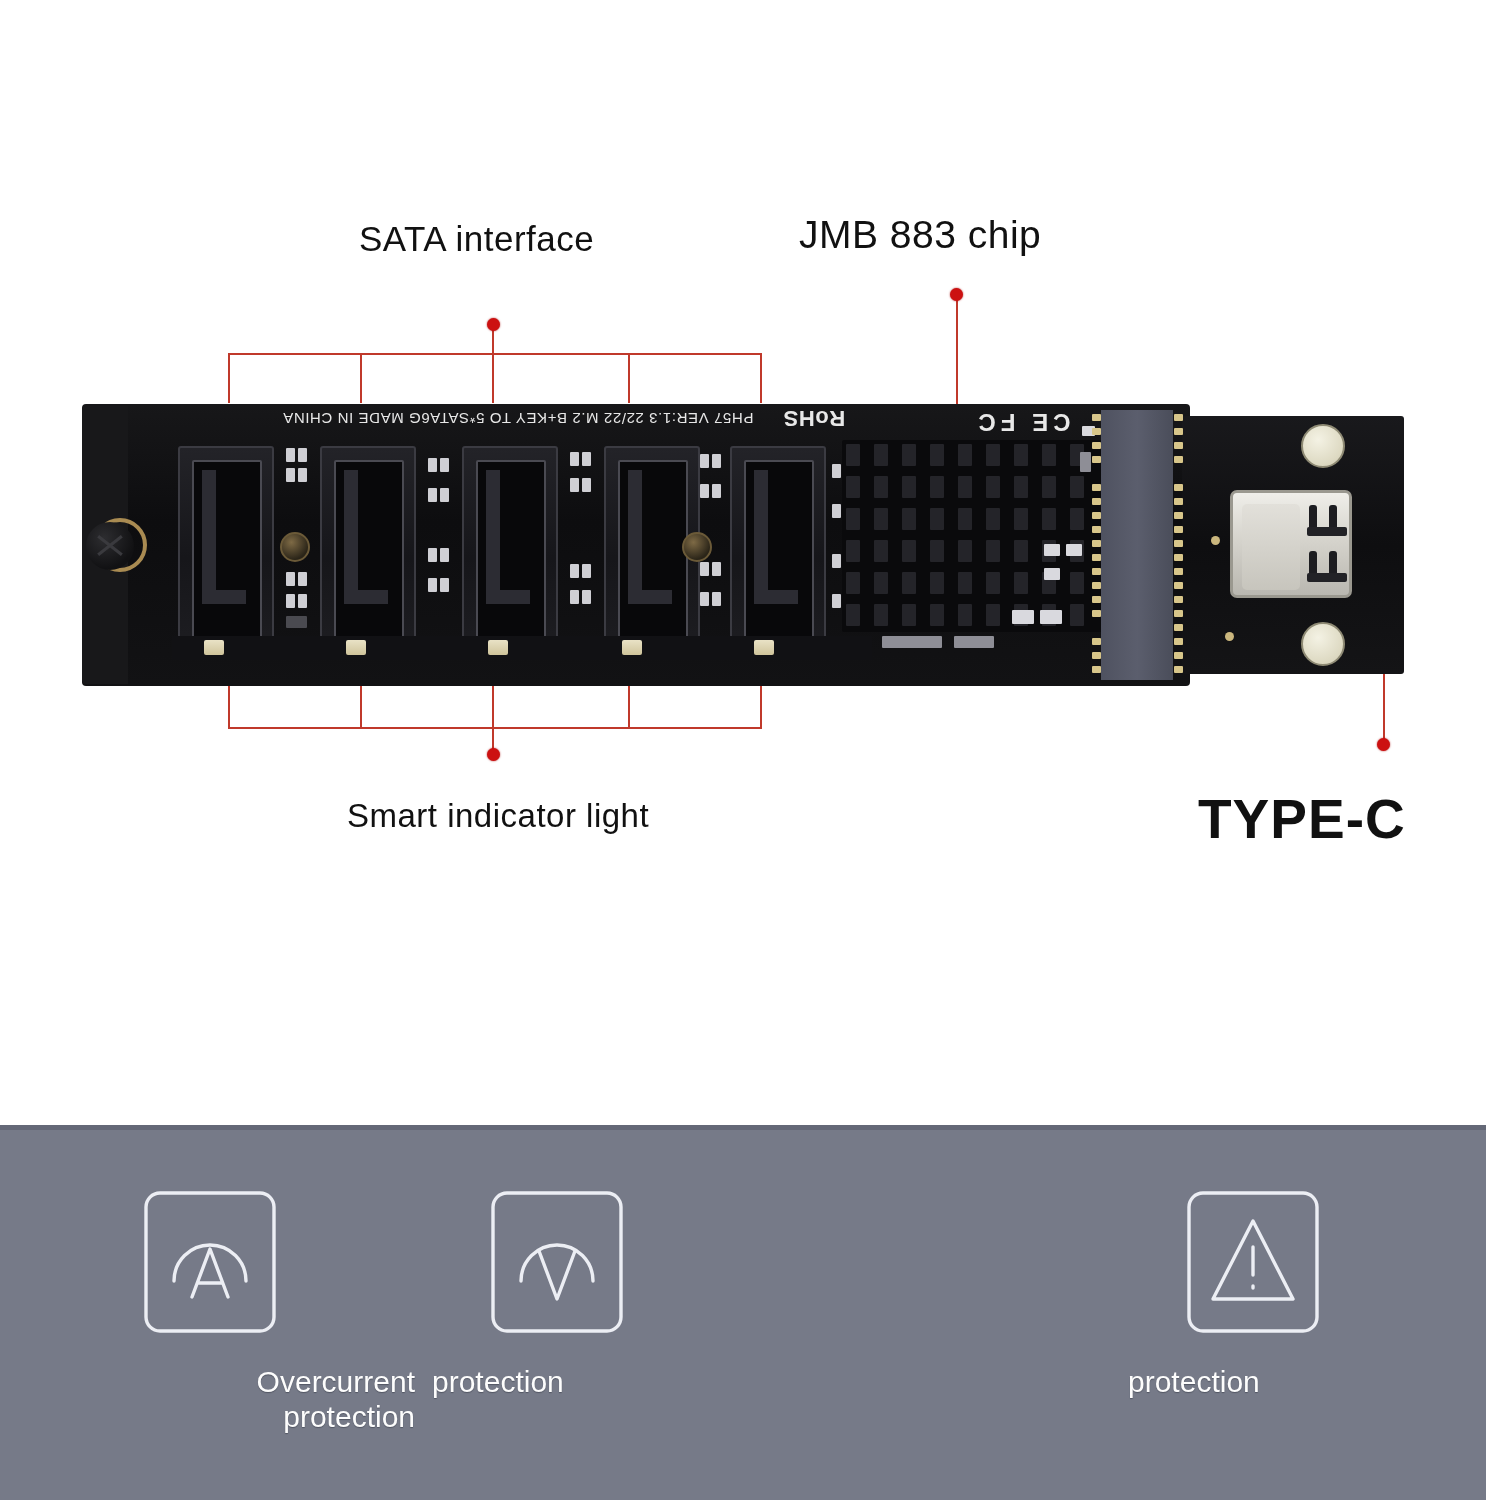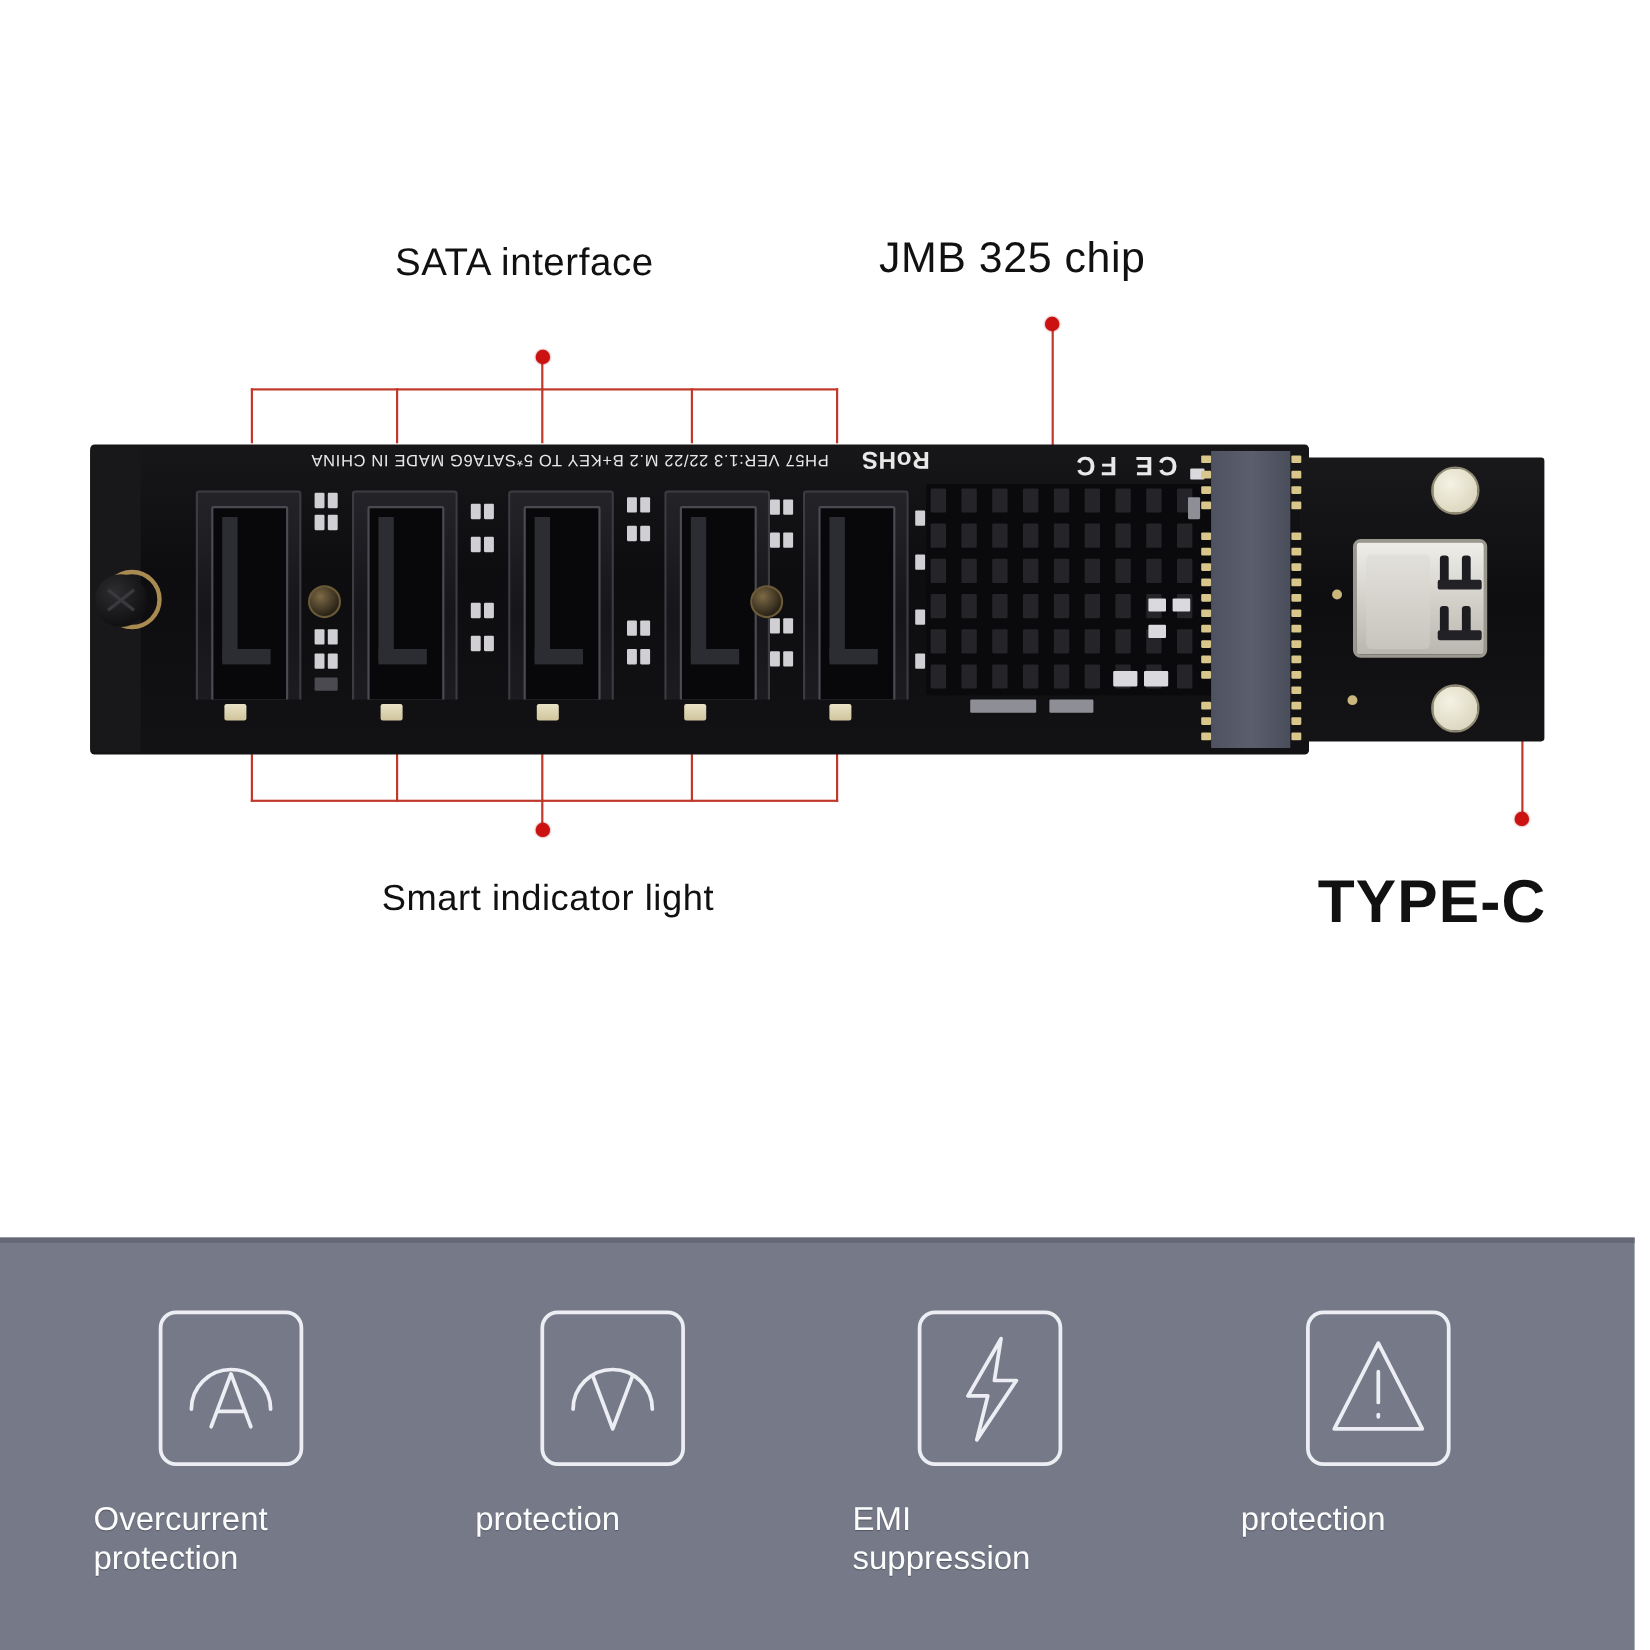--- a/index.html
+++ b/index.html
@@ -179,21 +179,21 @@
     text-shadow:0 1px 1px rgba(40,44,56,.45);
   }
   .feat-text span{display:block;}
 </style>
 </head>
 <body>
 
 <div id="stage">
 
   <div class="callout-label" id="lbl-sata">SATA interface</div>
-  <div class="callout-label" id="lbl-jmb">JMB 325 chip</div>
+  <div class="callout-label" id="lbl-jmb">JMB 883 chip</div>
   <div class="callout-label" id="lbl-smart">Smart indicator light</div>
   <div class="callout-label" id="lbl-typec">TYPE-C</div>
 
   <div>
     <div class="ln-h" style="left:228px;top:353px;width:534px;"></div>
     <div class="ln-v" style="left:228px;top:353px;height:50px;"></div>
     <div class="ln-v" style="left:360px;top:353px;height:50px;"></div>
     <div class="ln-v" style="left:492px;top:353px;height:50px;"></div>
     <div class="ln-v" style="left:628px;top:353px;height:50px;"></div>
     <div class="ln-v" style="left:760px;top:353px;height:50px;"></div>
@@ -452,21 +452,21 @@
 
     <div class="mount" style="left:1219px;top:20px;"></div>
     <div class="mount" style="left:1219px;top:218px;"></div>
     <div class="tinyvia" style="left:1143px;top:228px;"></div>
     <div class="tinyvia" style="left:1129px;top:132px;"></div>
   </div>
 
   <div id="panel">
     <div class="panel-top-edge"></div>
 
-    <div class="feature" style="left:140px;">
+    <div class="feature" style="left:140px;text-align:right;">
       <div class="feat-icon">
         <svg width="140" height="150" viewBox="0 0 140 150" fill="none" stroke="#eceef4" stroke-width="3.4" stroke-linecap="round" stroke-linejoin="round">
           <rect x="6" y="6" width="128" height="138" rx="14" ry="14"></rect>
           <path d="M34 94 A36 36 0 0 1 106 94"></path>
           <path d="M52 110 L70 62 L88 110 M59 96 L81 96"></path>
         </svg>
       </div>
       <div class="feat-text">
         <span>Overcurrent</span>
         <span>protection</span>
@@ -479,32 +479,20 @@
           <rect x="6" y="6" width="128" height="138" rx="14" ry="14"></rect>
           <path d="M34 94 A36 36 0 0 1 106 94"></path>
           <path d="M52 64 L70 112 L88 64"></path>
         </svg>
       </div>
       <div class="feat-text">
         <span>protection</span>
       </div>
     </div>
 
-    <div class="feature" style="left:830px;">
-      <div class="feat-icon">
-        <svg width="140" height="150" viewBox="0 0 140 150" fill="none" stroke="#eceef4" stroke-width="3.4" stroke-linecap="round" stroke-linejoin="round">
-          <rect x="6" y="6" width="128" height="138" rx="14" ry="14"></rect>
-          <path d="M80 30 L50 82 L68 82 L58 122 L94 68 L74 68 Z"></path>
-        </svg>
-      </div>
-      <div class="feat-text">
-        <span>EMI</span>
-        <span>suppression</span>
-      </div>
-    </div>
 
     <div class="feature" style="left:1183px;">
       <div class="feat-icon">
         <svg width="140" height="150" viewBox="0 0 140 150" fill="none" stroke="#eceef4" stroke-width="3.4" stroke-linecap="round" stroke-linejoin="round">
           <rect x="6" y="6" width="128" height="138" rx="14" ry="14"></rect>
           <path d="M70 34 L110 112 L30 112 Z"></path>
           <path d="M70 60 L70 88"></path>
           <path d="M70 99 L70 101"></path>
         </svg>
       </div>

